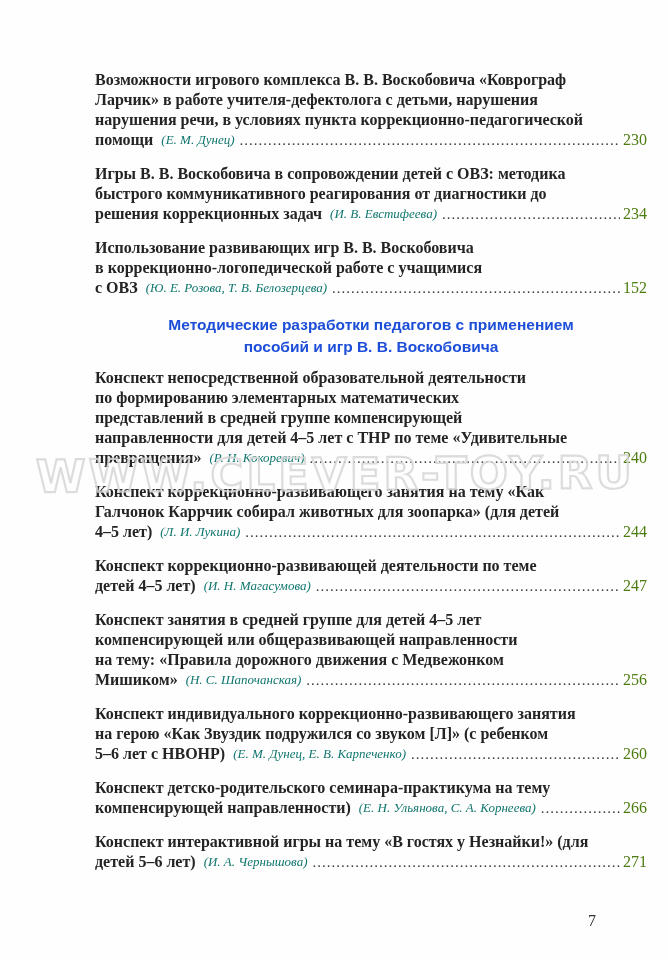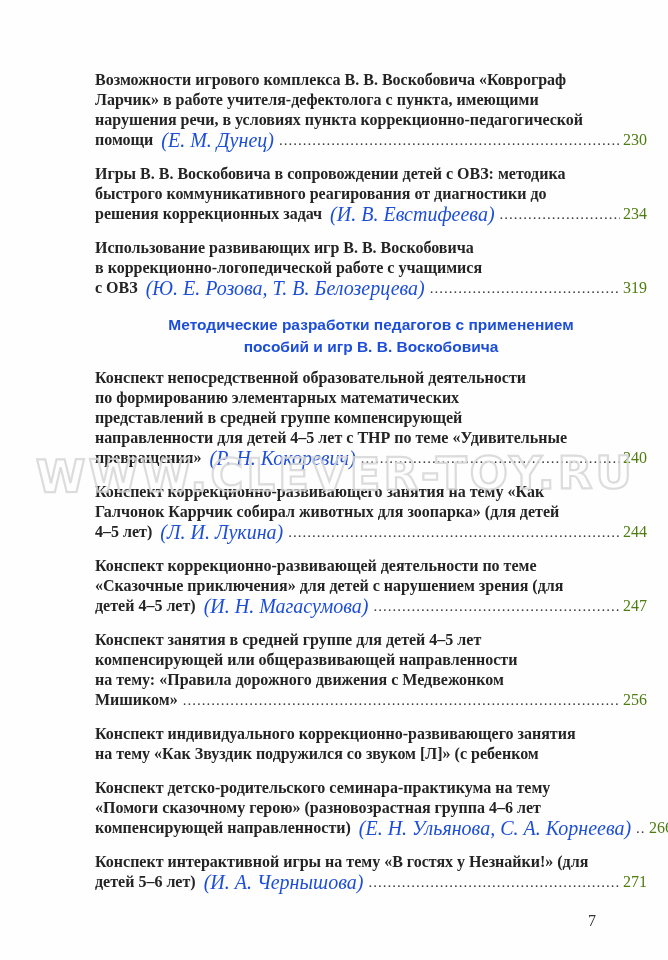--- a/index.html
+++ b/index.html
@@ -32,22 +32,22 @@
     white-space: nowrap;
   }
   .lastline {
     display: flex;
     align-items: center;
   }
   .last-bold { font-weight: bold; flex: 0 0 auto; }
   .author {
     font-weight: normal;
     font-style: italic;
-    font-size: 20px;
-    color: #1d4ed8;
+    font-size: 13px;
+    color: #0f766e;
     margin-left: 8px;
     flex: 0 0 auto;
   }
   .leader {
     flex: 1 1 auto;
     overflow: hidden;
     white-space: nowrap;
     font-weight: normal;
     font-size: 15px;
     color: #3c3c3c;
@@ -105,21 +105,21 @@
 
 <div class="page">
 
   <div class="watermark">WWW.CLEVER-TOY.RU</div>
 
   <div class="content">
 
     <div>
         <div class="toc-entry">
           <div class="line">Возможности игрового комплекса В. В. Воскобовича «Коврограф</div>
-          <div class="line">Ларчик» в работе учителя-дефектолога с пункта, имеющими</div>
+          <div class="line">Ларчик» в работе учителя-дефектолога с детьми, нарушения</div>
           <div class="line">нарушения речи, в условиях пункта коррекционно-педагогической</div>
           <div class="line lastline">
             <span class="last-bold">помощи</span>
             <span class="author">(Е. М. Дунец)</span>
             <span class="leader"></span>
             <span class="pagenum">230</span>
           </div>
         </div>
         <div class="toc-entry">
           <div class="line">Игры В. В. Воскобовича в сопровождении детей с ОВЗ: методика</div>
@@ -131,21 +131,21 @@
             <span class="pagenum">234</span>
           </div>
         </div>
         <div class="toc-entry">
           <div class="line">Использование развивающих игр В. В. Воскобовича</div>
           <div class="line">в коррекционно-логопедической работе с учащимися</div>
           <div class="line lastline">
             <span class="last-bold">с ОВЗ</span>
             <span class="author">(Ю. Е. Розова, Т. В. Белозерцева)</span>
             <span class="leader"></span>
-            <span class="pagenum">319</span>
+            <span class="pagenum">152</span>
           </div>
         </div>
       </div>
 
     <div class="section-heading">
       <div>Методические разработки педагогов с применением</div>
       <div>пособий и игр В. В. Воскобовича</div>
     </div>
 
     <div>
@@ -166,45 +166,50 @@
           <div class="line">Галчонок Каррчик собирал животных для зоопарка» (для детей</div>
           <div class="line lastline">
             <span class="last-bold">4–5 лет)</span>
             <span class="author">(Л. И. Лукина)</span>
             <span class="leader"></span>
             <span class="pagenum">244</span>
           </div>
         </div>
         <div class="toc-entry">
           <div class="line">Конспект коррекционно-развивающей деятельности по теме</div>
-          <div class="line">«Сказочные приключения» для детей с нарушением зрения (для</div>
           <div class="line lastline">
             <span class="last-bold">детей 4–5 лет)</span>
             <span class="author">(И. Н. Магасумова)</span>
             <span class="leader"></span>
             <span class="pagenum">247</span>
           </div>
         </div>
         <div class="toc-entry">
           <div class="line">Конспект занятия в средней группе для детей 4–5 лет</div>
           <div class="line">компенсирующей или общеразвивающей направленности</div>
           <div class="line">на тему: «Правила дорожного движения с Медвежонком</div>
           <div class="line lastline">
             <span class="last-bold">Мишиком»</span>
+            <span class="author">(Н. С. Шапочанская)</span>
             <span class="leader"></span>
             <span class="pagenum">256</span>
           </div>
         </div>
         <div class="toc-entry">
           <div class="line">Конспект индивидуального коррекционно-развивающего занятия</div>
-          <div class="line">на тему «Как Звуздик подружился со звуком [Л]» (с ребенком</div>
+          <div class="line">на герою «Как Звуздик подружился со звуком [Л]» (с ребенком</div>
+          <div class="line lastline">
+            <span class="last-bold">5–6 лет с НВОНР)</span>
+            <span class="author">(Е. М. Дунец, Е. В. Карпеченко)</span>
+            <span class="leader"></span>
+            <span class="pagenum">260</span>
+          </div>
         </div>
         <div class="toc-entry">
           <div class="line">Конспект детско-родительского семинара-практикума на тему</div>
-          <div class="line">«Помоги сказочному герою» (разновозрастная группа 4–6 лет</div>
           <div class="line lastline">
             <span class="last-bold">компенсирующей направленности)</span>
             <span class="author">(Е. Н. Ульянова, С. А. Корнеева)</span>
             <span class="leader"></span>
             <span class="pagenum">266</span>
           </div>
         </div>
         <div class="toc-entry">
           <div class="line">Конспект интерактивной игры на тему «В гостях у Незнайки!» (для</div>
           <div class="line lastline">

